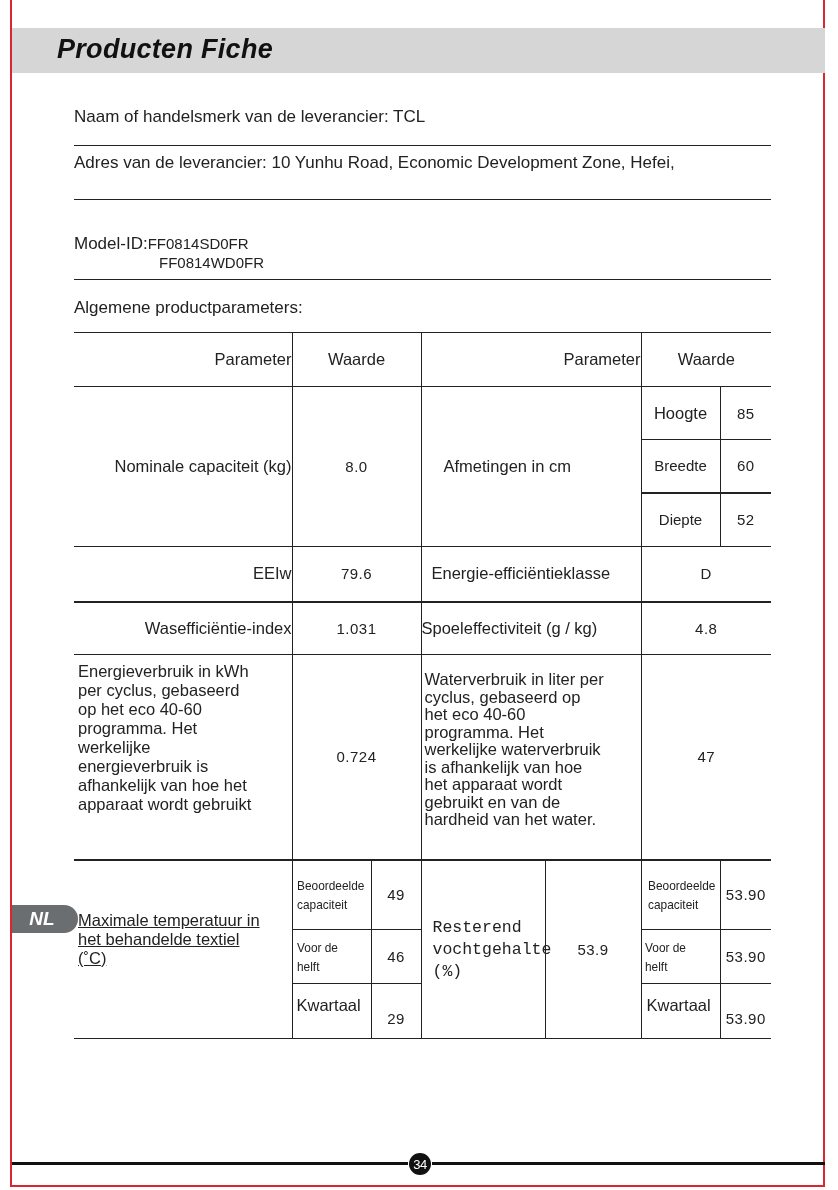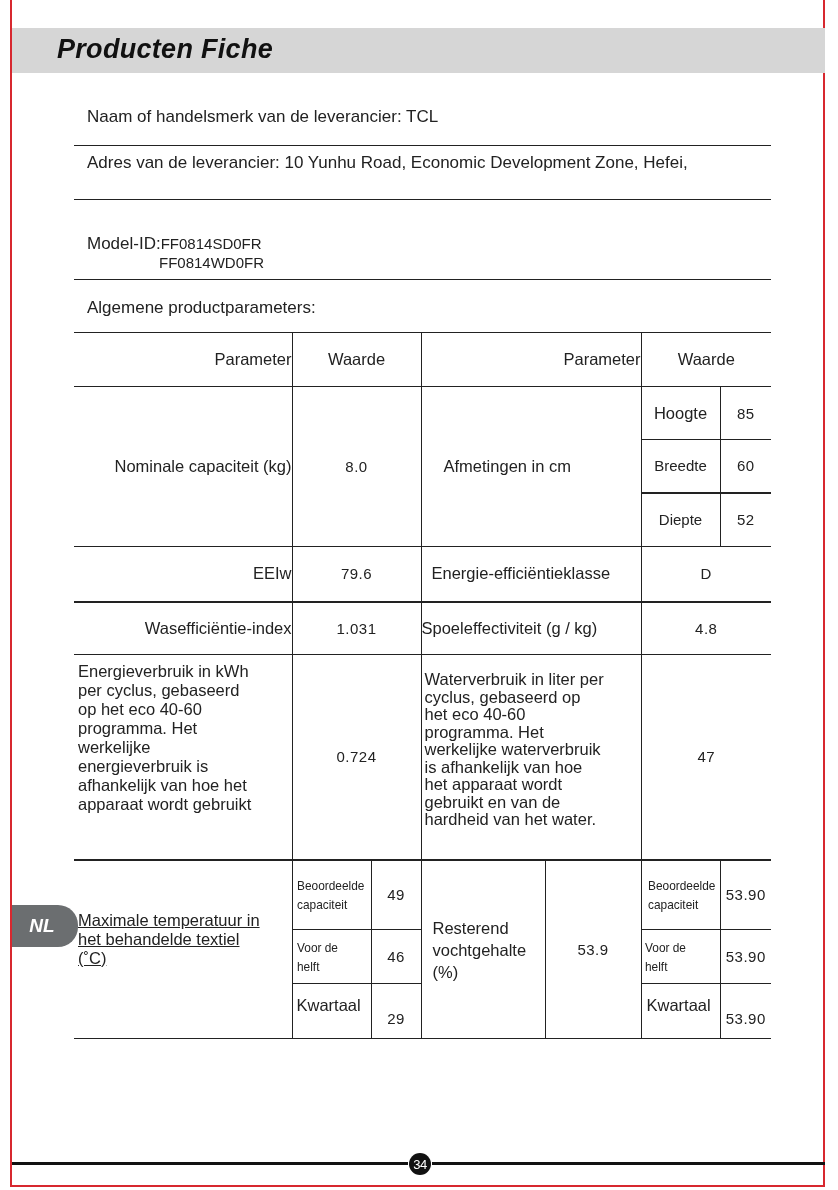--- a/index.html
+++ b/index.html
@@ -4,34 +4,34 @@
 <style>
   html, body { margin:0; padding:0; background:#ffffff; }
   body { width:838px; height:1190px; position:relative; overflow:hidden;
          font-family:"Liberation Sans", sans-serif; color:#1a1a1a; }
   .page-frame { position:absolute; left:10px; top:0; width:815px; height:1187px;
                 border-left:2px solid #d7282f; border-right:2px solid #d7282f;
                 border-bottom:2px solid #d7282f; box-sizing:border-box; }
   .header-band { position:absolute; left:12px; top:28px; width:813px; height:45px; background:#d6d6d6; }
   .header-title { position:absolute; left:57px; top:34px; font-size:27px; font-weight:bold;
                   font-style:italic; color:#111; letter-spacing:0.3px; }
-  .info-line { position:absolute; left:87px; font-size:17px; color:#222; line-height:21px; }
+  .info-line { position:absolute; left:74px; font-size:17px; color:#222; line-height:21px; }
   .rule { position:absolute; left:74px; width:697px; height:0; border-top:1.5px solid #222; }
   .model-sub { font-size:15px; }
   table.params { position:absolute; left:74px; top:332px; width:697px; border-collapse:collapse; table-layout:fixed; }
   table.params td { border-left:1px solid #222; border-right:1px solid #222; border-top:1px solid #222; border-bottom:1px solid #222;
                     font-size:16.5px; color:#222; vertical-align:middle; padding:0; }
   table.params td.first { border-left:none; }
   table.params td.last { border-right:none; }
   .lbl { padding-left:4px !important; text-align:right; }
   .val { text-align:center; font-size:15px !important; letter-spacing:0.5px; }
   .thick-top td { border-top:2.5px solid #222 !important; }
   .small { font-size:13.5px !important; transform:scaleX(0.88); transform-origin:left center; display:inline-block; line-height:19px; }
   .hanging { padding-left:18px; text-indent:-18px; line-height:19px; font-size:16.5px; }
-  .nl-tab { position:absolute; left:12px; top:905px; width:66px; height:42px; background:#6b6e70;
+  .nl-tab { position:absolute; left:12px; top:905px; width:66px; height:28px; background:#6b6e70;
             border-radius:0 20px 20px 0; color:#fff; font-weight:bold; font-style:italic; font-size:19px;
             display:flex; align-items:center; justify-content:center; padding-right:6px; box-sizing:border-box; }
   .footer-line-left { position:absolute; left:12px; top:1162px; width:396px; border-top:3px solid #111; }
   .footer-line-right { position:absolute; left:432px; top:1162px; width:393px; border-top:3px solid #111; }
   .page-num { position:absolute; left:409px; top:1153px; width:22px; height:22px; border-radius:50%;
               background:#111; color:#fff; font-size:13px; display:flex; align-items:center; justify-content:center;
               letter-spacing:-0.5px; }
 </style>
 </head>
 <body>
@@ -130,21 +130,21 @@
     <td rowspan="3" class="first" style="padding-left:4px;">
       <div class="hanging" id="temp-lines" style="margin-top:-20px;text-decoration:underline;">
             <div>Maximale temperatuur in</div>
             <div>het behandelde textiel</div>
             <div>(˚C)</div>
           </div>
     </td>
     <td style="padding-left:4px;"><span class="small" id="temp-item-0"><div>Beoordeelde</div><div>capaciteit</div></span></td>
     <td class="val">49</td>
     <td rowspan="3" style="padding-left:11px;">
-      <div id="moist-lines" style="line-height:22px; margin-top:2px;">
+      <div id="moist-lines" style="line-height:22px; margin-top:2px;font-family:Liberation Mono, monospace;">
             <div>Resterend</div>
             <div>vochtgehalte</div>
             <div>(%)</div>
           </div>
     </td>
     <td rowspan="3" class="val">53.9</td>
     <td style="padding-left:6px;"><span class="small" id="moist-item-0"><div>Beoordeelde</div><div>capaciteit</div></span></td>
     <td class="last val">53.90</td>
   </tr>
   <tr style="height:54px;">

